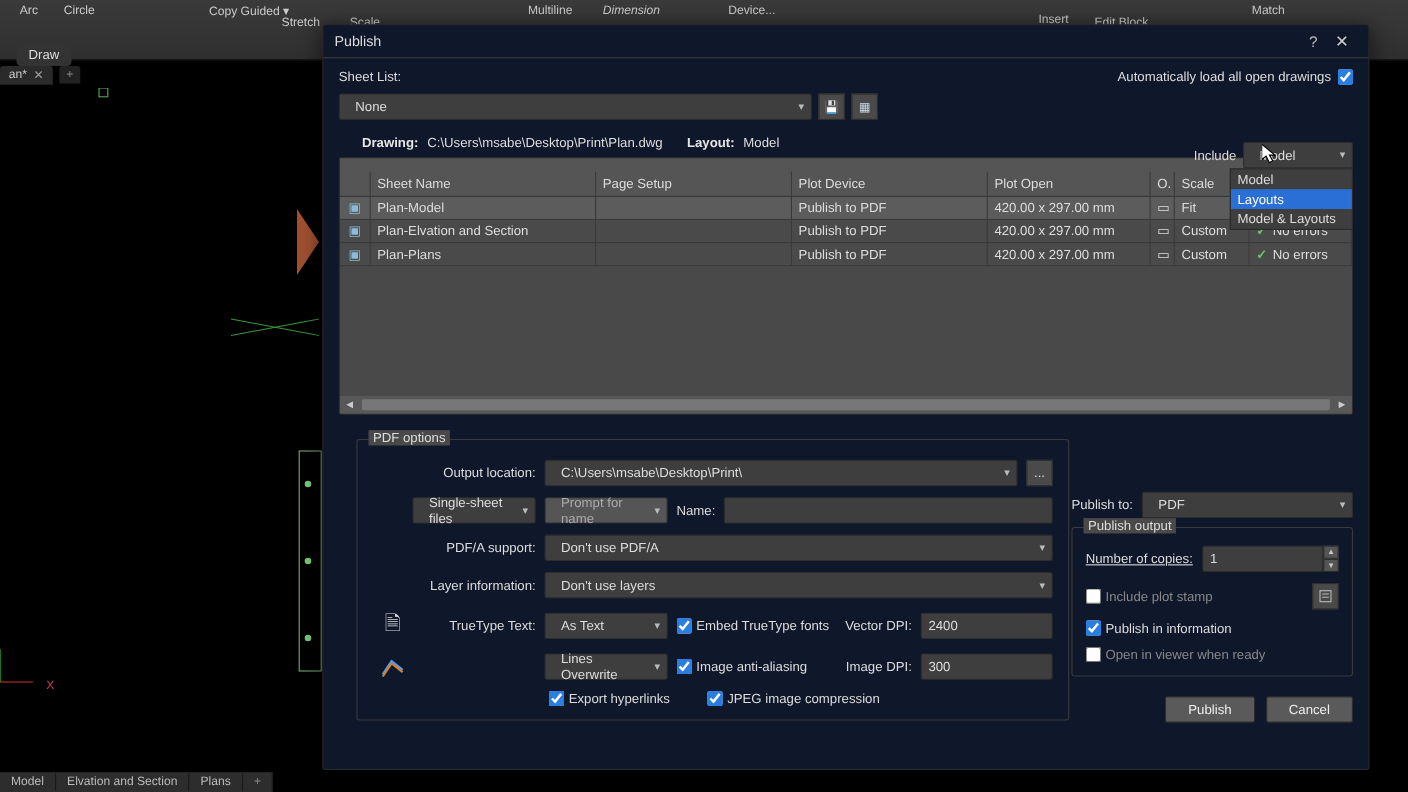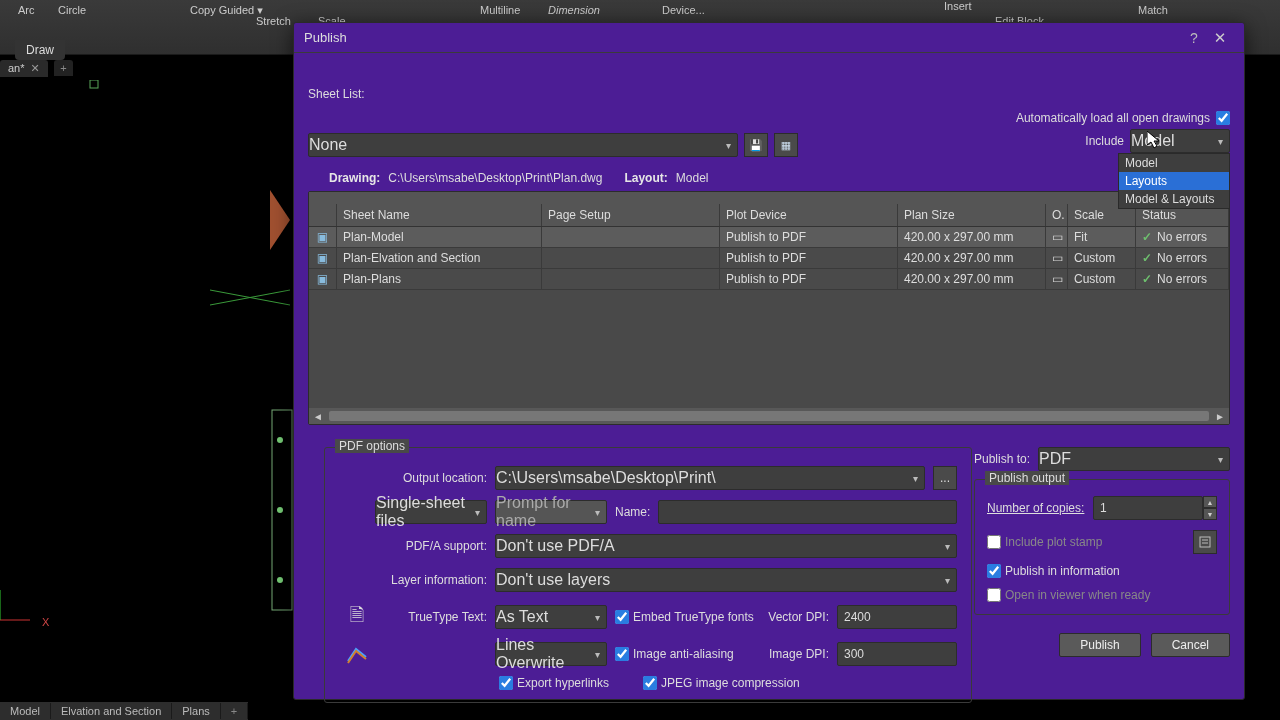--- a/index.html
+++ b/index.html
@@ -11,33 +11,33 @@
 .draw-panel-label { position: absolute; top: 40px; left: 15px; color: #ddd; font-size: 12px; width: 50px; text-align: center; background:#333; padding:3px 5px; border-radius:0 0 4px 4px;}
 .tab-strip { position: absolute; top: 58px; left: 0; height: 22px; }
 .doc-tab { display: inline-flex; align-items: center; background: #2a2a2a; color: #ccc; font-size: 11px; padding: 2px 8px; border-radius: 3px 3px 0 0; margin-right: 2px; }
 .doc-tab .x { margin-left: 6px; color: #999; cursor: pointer;}
 .doc-tab.add { background:#222; color:#888; padding:2px 6px;}
 
 
 .bg-lines { position: absolute; top: 80px; left: 0; width: 300px; height: 600px; }
 
 
-.dialog { position: absolute; top: 22px; left: 293px; width: 952px; height: 678px; background: #4c1d95; border: 1px solid #2a2a2a; border-radius: 3px; box-shadow: 0 4px 20px rgba(0,0,0,.6); }
+.dialog { position: absolute; top: 22px; left: 293px; width: 952px; height: 678px; background: #0f172a; border: 1px solid #2a2a2a; border-radius: 3px; box-shadow: 0 4px 20px rgba(0,0,0,.6); }
 .titlebar { height: 30px; display: flex; align-items: center; padding: 0 10px; border-bottom: 1px solid #3b3b3b; }
 .titlebar .title { color: #ddd; font-size: 13px; }
 .titlebar .help { margin-left: auto; color: #bbb; font-size: 14px; width: 24px; text-align:center; cursor:pointer;}
 .titlebar .close { color: #ccc; font-size: 15px; width: 28px; text-align:center; cursor:pointer;}
 .body { padding: 10px 14px 12px; color: #ddd; font-size: 12px; position: relative; height: calc(100% - 30px); }
 
 .row { display: flex; align-items: center; margin-bottom: 8px; }
 .label { color: #ddd; font-size: 12px; }
-.auto-chk { margin-left: auto; display: flex; align-items: flex-start; gap: 6px; color:#ddd;margin-top:48px;}
+.auto-chk { margin-left: auto; display: flex; align-items: flex-start; gap: 6px; color:#ddd;}
 input[type=checkbox] { width: 14px; height: 14px; accent-color: #2a7de1; }
 
-.select { background: #3e3e3e; border: 1px solid #2c2c2c; color: #ddd; font-size: 16px; height: 24px; padding: 0 0; border-radius: 2px; position: relative; display:flex; align-items:center; }
+.select { background: #3e3e3e; border: 1px solid #2c2c2c; color: #ddd; font-size: 12px; height: 24px; padding: 0 14px; border-radius: 2px; position: relative; display:flex; align-items:center; }
 .select::after { content: "▾"; position: absolute; right: 6px; color:#bbb; font-size:10px; }
 .textin { background: #3e3e3e; border: 1px solid #2c2c2c; color: #ddd; font-size: 12px; height: 24px; padding: 0 6px; border-radius: 2px; }
 .btn-sq { width: 24px; height: 24px; background: #4a4a4a; border: 1px solid #2c2c2c; display:inline-flex; align-items:center; justify-content:center; cursor:pointer;}
 .icon-in { font-size: 11px; color:#cde; }
 
 .sheet-select-row { display:flex; gap:6px; align-items:center; margin-bottom: 14px;}
 .sheet-select-row .select { flex:0 0 430px; }
 
 .include-area { position:absolute; right:14px; top:76px; display:flex; align-items:center; gap:6px;}
 .include-sel { width: 100px; }
@@ -100,21 +100,21 @@
 
 <div class="ribbon">
   <div class="ribbon-item" style="top:4px; left:18px;">Arc</div>
   <div class="ribbon-item" style="top:4px; left:58px;">Circle</div>
   <div class="ribbon-item" style="top:4px; left:190px;">Copy Guided ▾</div>
   <div class="ribbon-item" style="top:15px; left:256px;">Stretch</div>
   <div class="ribbon-item" style="top:15px; left:318px;">Scale</div>
   <div class="ribbon-item" style="top:4px; left:480px;">Multiline</div>
   <div class="ribbon-item" style="top:4px; left:548px;font-style:italic;">Dimension</div>
   <div class="ribbon-item" style="top:4px; left:662px;">Device...</div>
-  <div class="ribbon-item" style="top:0; left:944px;">Insert</div>
+  <div class="ribbon-item" style="top:12px; left:944px;">Insert</div>
   <div class="ribbon-item" style="top:15px; left:995px;">Edit Block</div>
   <div class="ribbon-item" style="top:4px; left:1138px;">Match</div>
 </div>
 <div class="draw-panel-label">Draw</div>
 
 <div class="tab-strip">
   <span class="doc-tab">
       <span>an*</span>
       <span class="x">✕</span>
     </span>
@@ -181,21 +181,21 @@
       <b>Layout:</b>
       <span>Model</span>
     </div>
 
     <div class="grid">
       <div class="ghead">
         <div class="col-ico"></div>
         <div class="col-name">Sheet Name</div>
         <div class="col-page">Page Setup</div>
         <div class="col-plot">Plot Device</div>
-        <div class="col-size">Plan Size</div>
+        <div class="col-size">Plot Open</div>
         <div class="col-o">O.</div>
         <div class="col-scale">Scale</div>
         <div class="col-status">Status</div>
       </div>
       <div class="gbody" id="gbody">
           <div class="grow sel">
             <div class="col-ico">
               <span style="color:#8bd;">▣</span>
             </div>
             <div class="col-name">Plan-Model</div>

